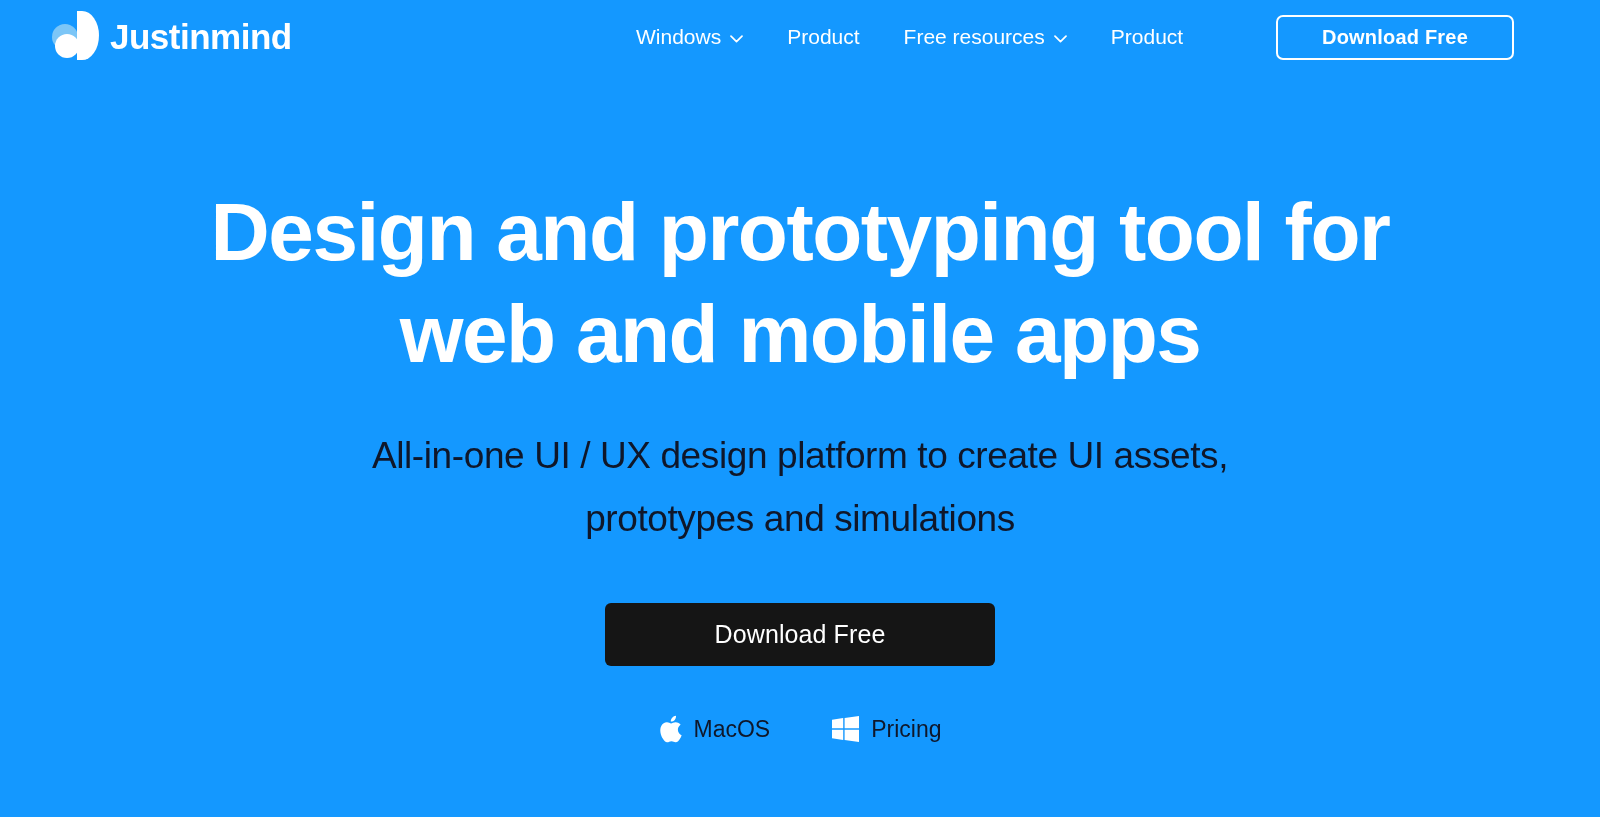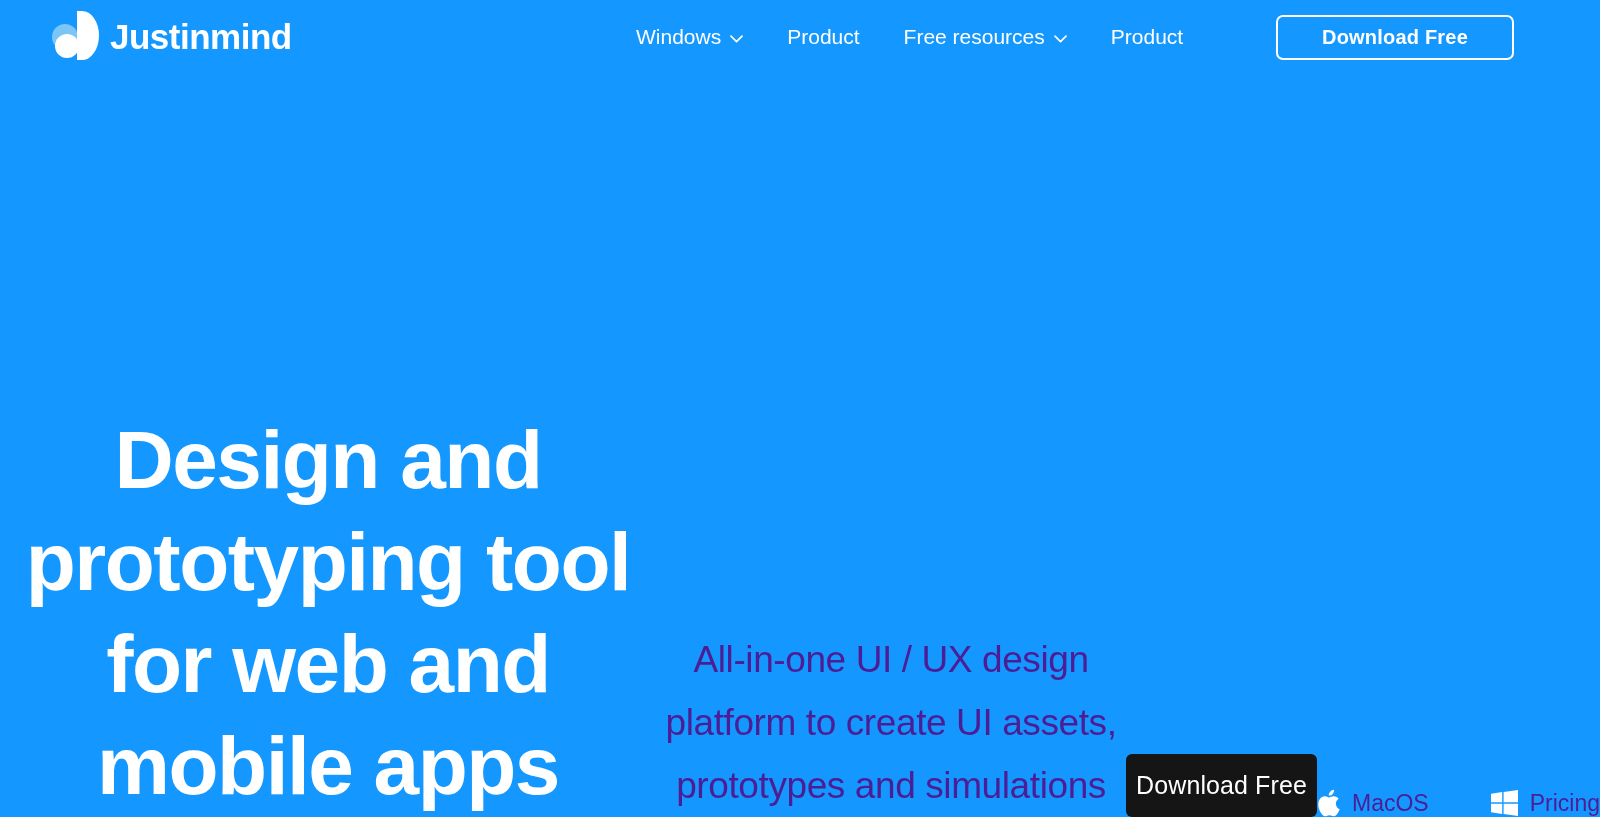--- a/index.html
+++ b/index.html
@@ -121,40 +121,40 @@
     font-family:"Liberation Sans", sans-serif;
   }
 
   
   .hero {
     position:absolute;
     top:0; left:0;
     width:1600px;
     height:817px;
     display:flex;
-    flex-direction:row;
-    align-items:flex-end;
+    flex-direction:column;
+    align-items:center;
   }
 
   .headline {
     margin-top:181px;
     width:1340px;
     text-align:center;
     color:#ffffff;
     font-size:82px;
     font-weight:bold;
     line-height:102px;
     letter-spacing:-1.5px;
   }
 
   .subhead {
     margin-top:39px;
     width:960px;
     text-align:center;
-    color:#4c1d95;
+    color:#0f172a;
     font-size:37px;
     font-weight:normal;
     line-height:63px;
     letter-spacing:-0.4px;
   }
 
   .hero-cta {
     margin-top:53px;
     width:390px;
     height:63px;
@@ -175,21 +175,21 @@
   .os-row {
     margin-top:49px;
     display:flex;
     align-items:center;
     gap:62px;
   }
   .os-item {
     display:flex;
     align-items:center;
     gap:12px;
-    color:#4c1d95;
+    color:#0f172a;
     font-size:23px;
     line-height:1;
     cursor:pointer;
     white-space:nowrap;
   }
   .os-icon { display:flex; align-items:center; }
   .os-icon svg { display:block; }
 </style>
 </head>
 <body>

